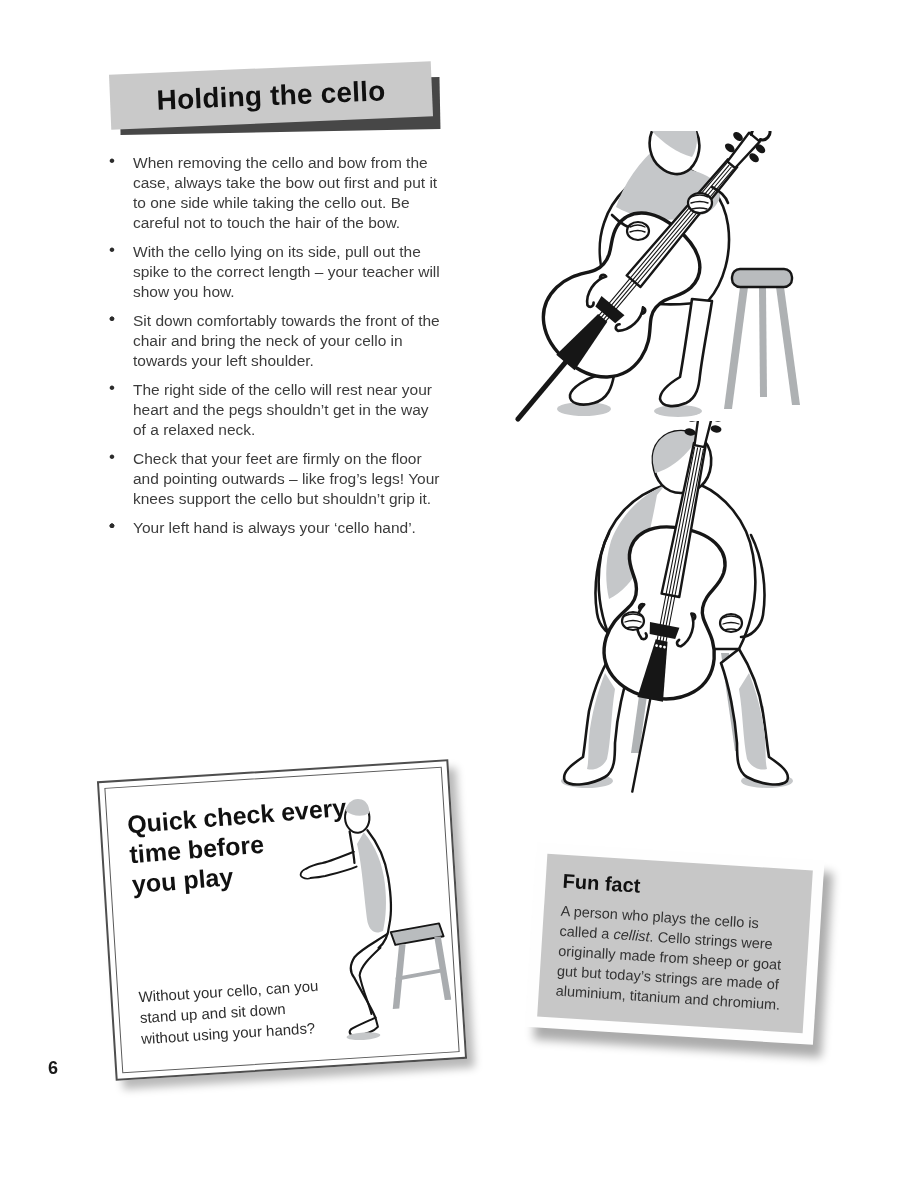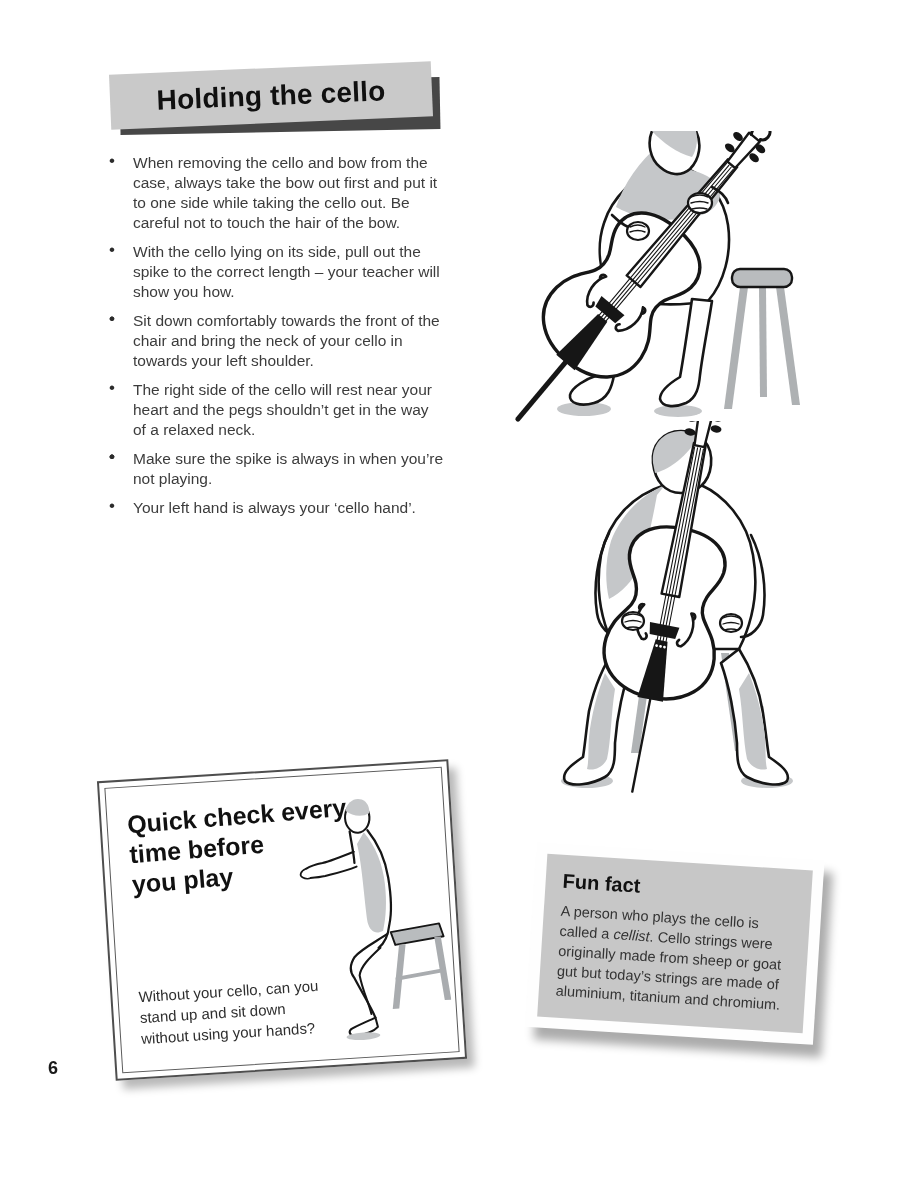--- a/index.html
+++ b/index.html
@@ -70,23 +70,23 @@
     <h1>Holding the cello</h1>
   </div>
 </div>
 
 <ul class="instructions">
   <li class="bullet-item"><span class="dot">•</span><span>When removing the cello and bow from the case, always take the bow out first and put it to one side while taking the cello out. Be careful not to touch the hair of the bow.</span></li>
   <li class="bullet-item"><span class="dot">•</span><span>With the cello lying on its side, pull out the spike to the correct length – your teacher will show you how.</span></li>
   <li class="bullet-item"><span class="dot">•</span></li>
   <li class="bullet-item"><span class="dot">•</span><span>Sit down comfortably towards the front of the chair and bring the neck of your cello in towards your left shoulder.</span></li>
   <li class="bullet-item"><span class="dot">•</span><span>The right side of the cello will rest near your heart and the pegs shouldn’t get in the way of a relaxed neck.</span></li>
+  <li class="bullet-item"><span class="dot">•</span><span>Check that your feet are firmly on the floor and pointing outwards – like frog’s legs! Your knees support the cello but shouldn’t grip it.</span></li>
   <li class="bullet-item"><span class="dot">•</span></li>
   <li class="bullet-item"><span class="dot">•</span></li>
-  <li class="bullet-item"><span class="dot">•</span><span>Make sure the spike is always in when you’re not playing.</span></li>
   <li class="bullet-item"><span class="dot">•</span><span>Your left hand is always your ‘cello hand’.</span></li>
 </ul>
 
 <svg id="ill-picking" class="ill" width="414" height="294" viewBox="0 0 414 294">
   <g stroke-linecap="round" stroke-linejoin="round">
 
     <polygon points="283,156 290,156 291,266 284,266" fill="#aeb1b3"></polygon>
     <polygon points="264,156 272,156 256,278 248,278" fill="#aeb1b3"></polygon>
     <polygon points="300,156 308,156 324,274 316,274" fill="#aeb1b3"></polygon>
     <rect x="256" y="138" width="60" height="18" rx="8" fill="#b9bcbe" stroke="#161616" stroke-width="2.4"></rect>

